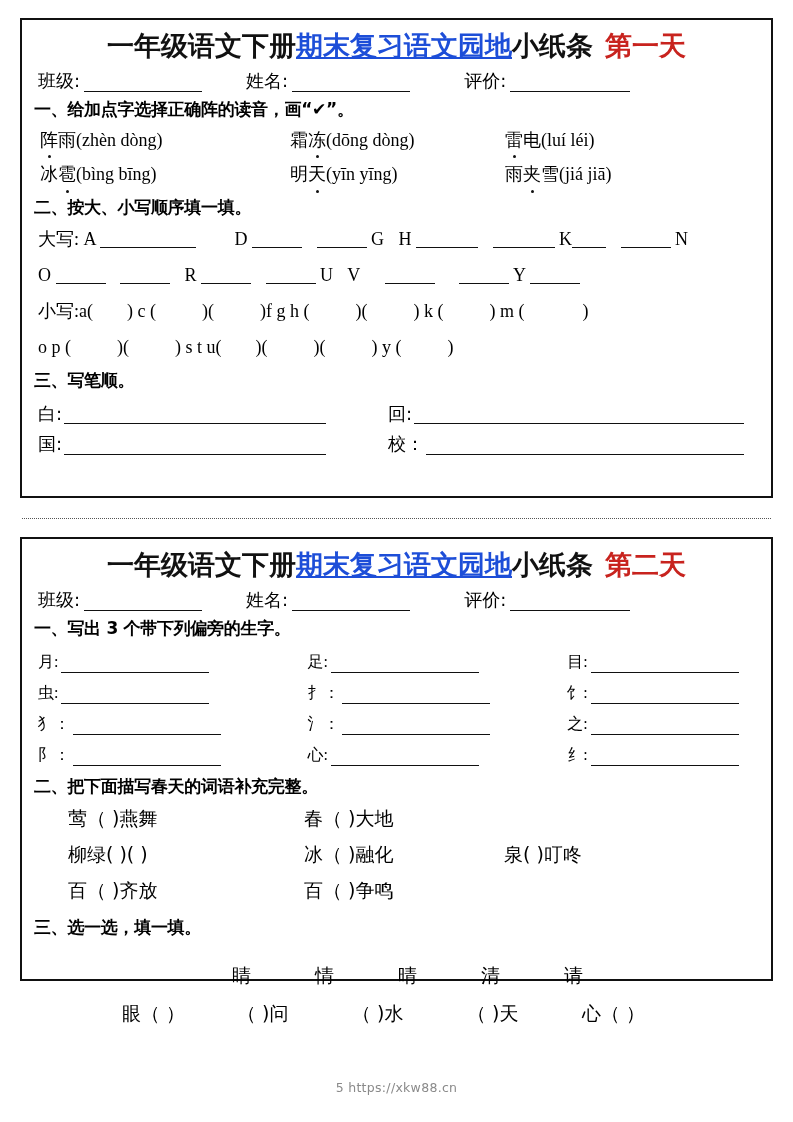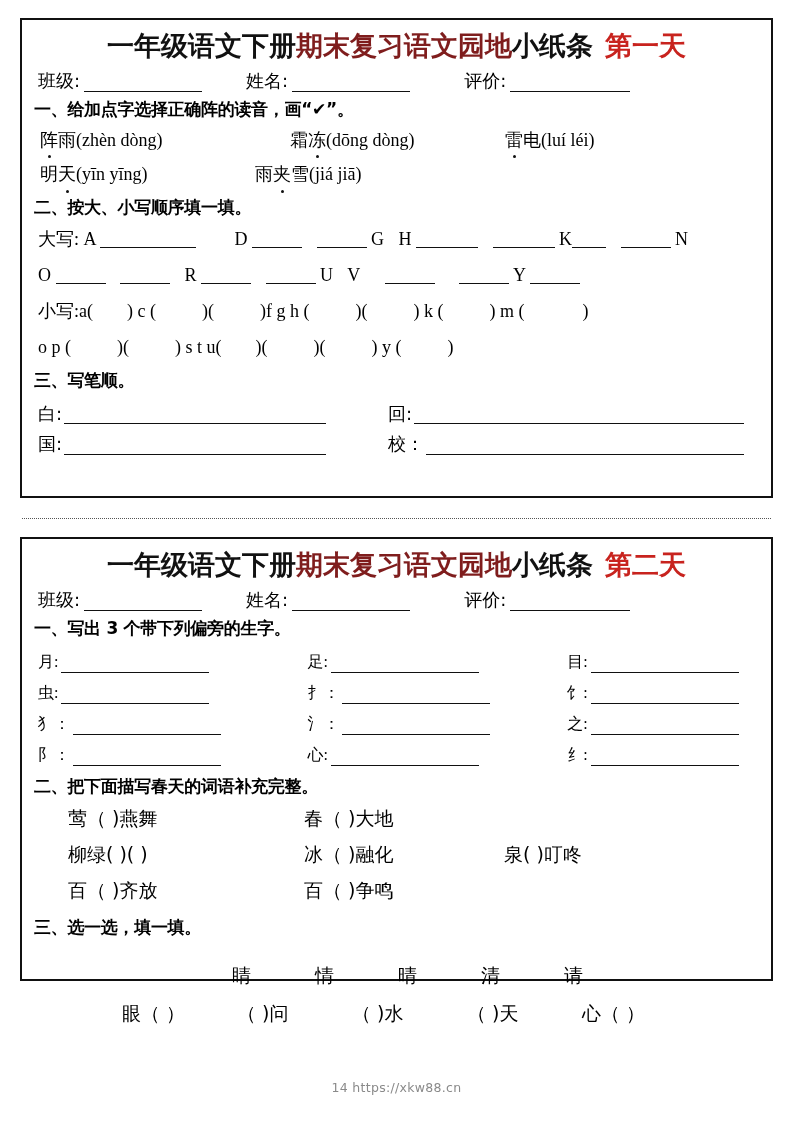--- a/index.html
+++ b/index.html
@@ -30,21 +30,21 @@
     text-align: center;
     font-family: "Liberation Serif", "DejaVu Serif", serif;
     font-size: 27px;
     font-weight: 700;
     letter-spacing: 0px;
     white-space: nowrap;
     line-height: 1.28;
     padding: 3px 0 2px 0;
   }
   .title .blk { color: #111111; }
-  .title .red { color: #7f1d1d; }
+  .title .red { color: #1d4ed8; text-decoration: underline; }
   .title .day { color: #C8231E; margin-left: 12px; }
 
   
   .inforow {
     display: flex;
     align-items: flex-start;
     font-size: 18px;
     padding: 3px 0 2px 6px;
     line-height: 1.3;
   }
@@ -243,20 +243,23 @@
       </div>
       <div class="pycell c2">
         <span class="cn">霜</span><span class="cn dotchar">冻</span><span class="cn"></span><span class="py">(dōng  dòng)</span>
       </div>
       <div class="pycell c3">
         <span class="cn"></span><span class="cn dotchar">雷</span><span class="cn">电</span><span class="py">(luí   léi)</span>
       </div>
     </div>
 
     <div class="pyrow">
+      <div class="pycell c1">
+        <span class="cn">冰</span><span class="cn dotchar">雹</span><span class="cn"></span><span class="py">(bìng   bīng)</span>
+      </div>
       <div class="pycell c2">
         <span class="cn">明</span><span class="cn dotchar">天</span><span class="cn"></span><span class="py">(yīn   yīng)</span>
       </div>
       <div class="pycell c3">
         <span class="cn">雨</span><span class="cn dotchar">夹</span><span class="cn">雪</span><span class="py">(jiá   jiā)</span>
       </div>
     </div>
 
     <div class="qhead cn">二、按大、小写顺序填一填。</div>
 
@@ -451,15 +454,15 @@
 
     <div class="fillline cn">
       <span class="fi">眼（    ）</span>
       <span class="fi">（    )问</span>
       <span class="fi">（    )水</span>
       <span class="fi">（    )天</span>
       <span class="fi">心（    ）</span>
     </div>
   </div>
 
-  <div class="watermark">14 https://xkw88.cn</div>
+  <div class="watermark">5 https://xkw88.cn</div>
 
 </div>
 
 </body></html>

